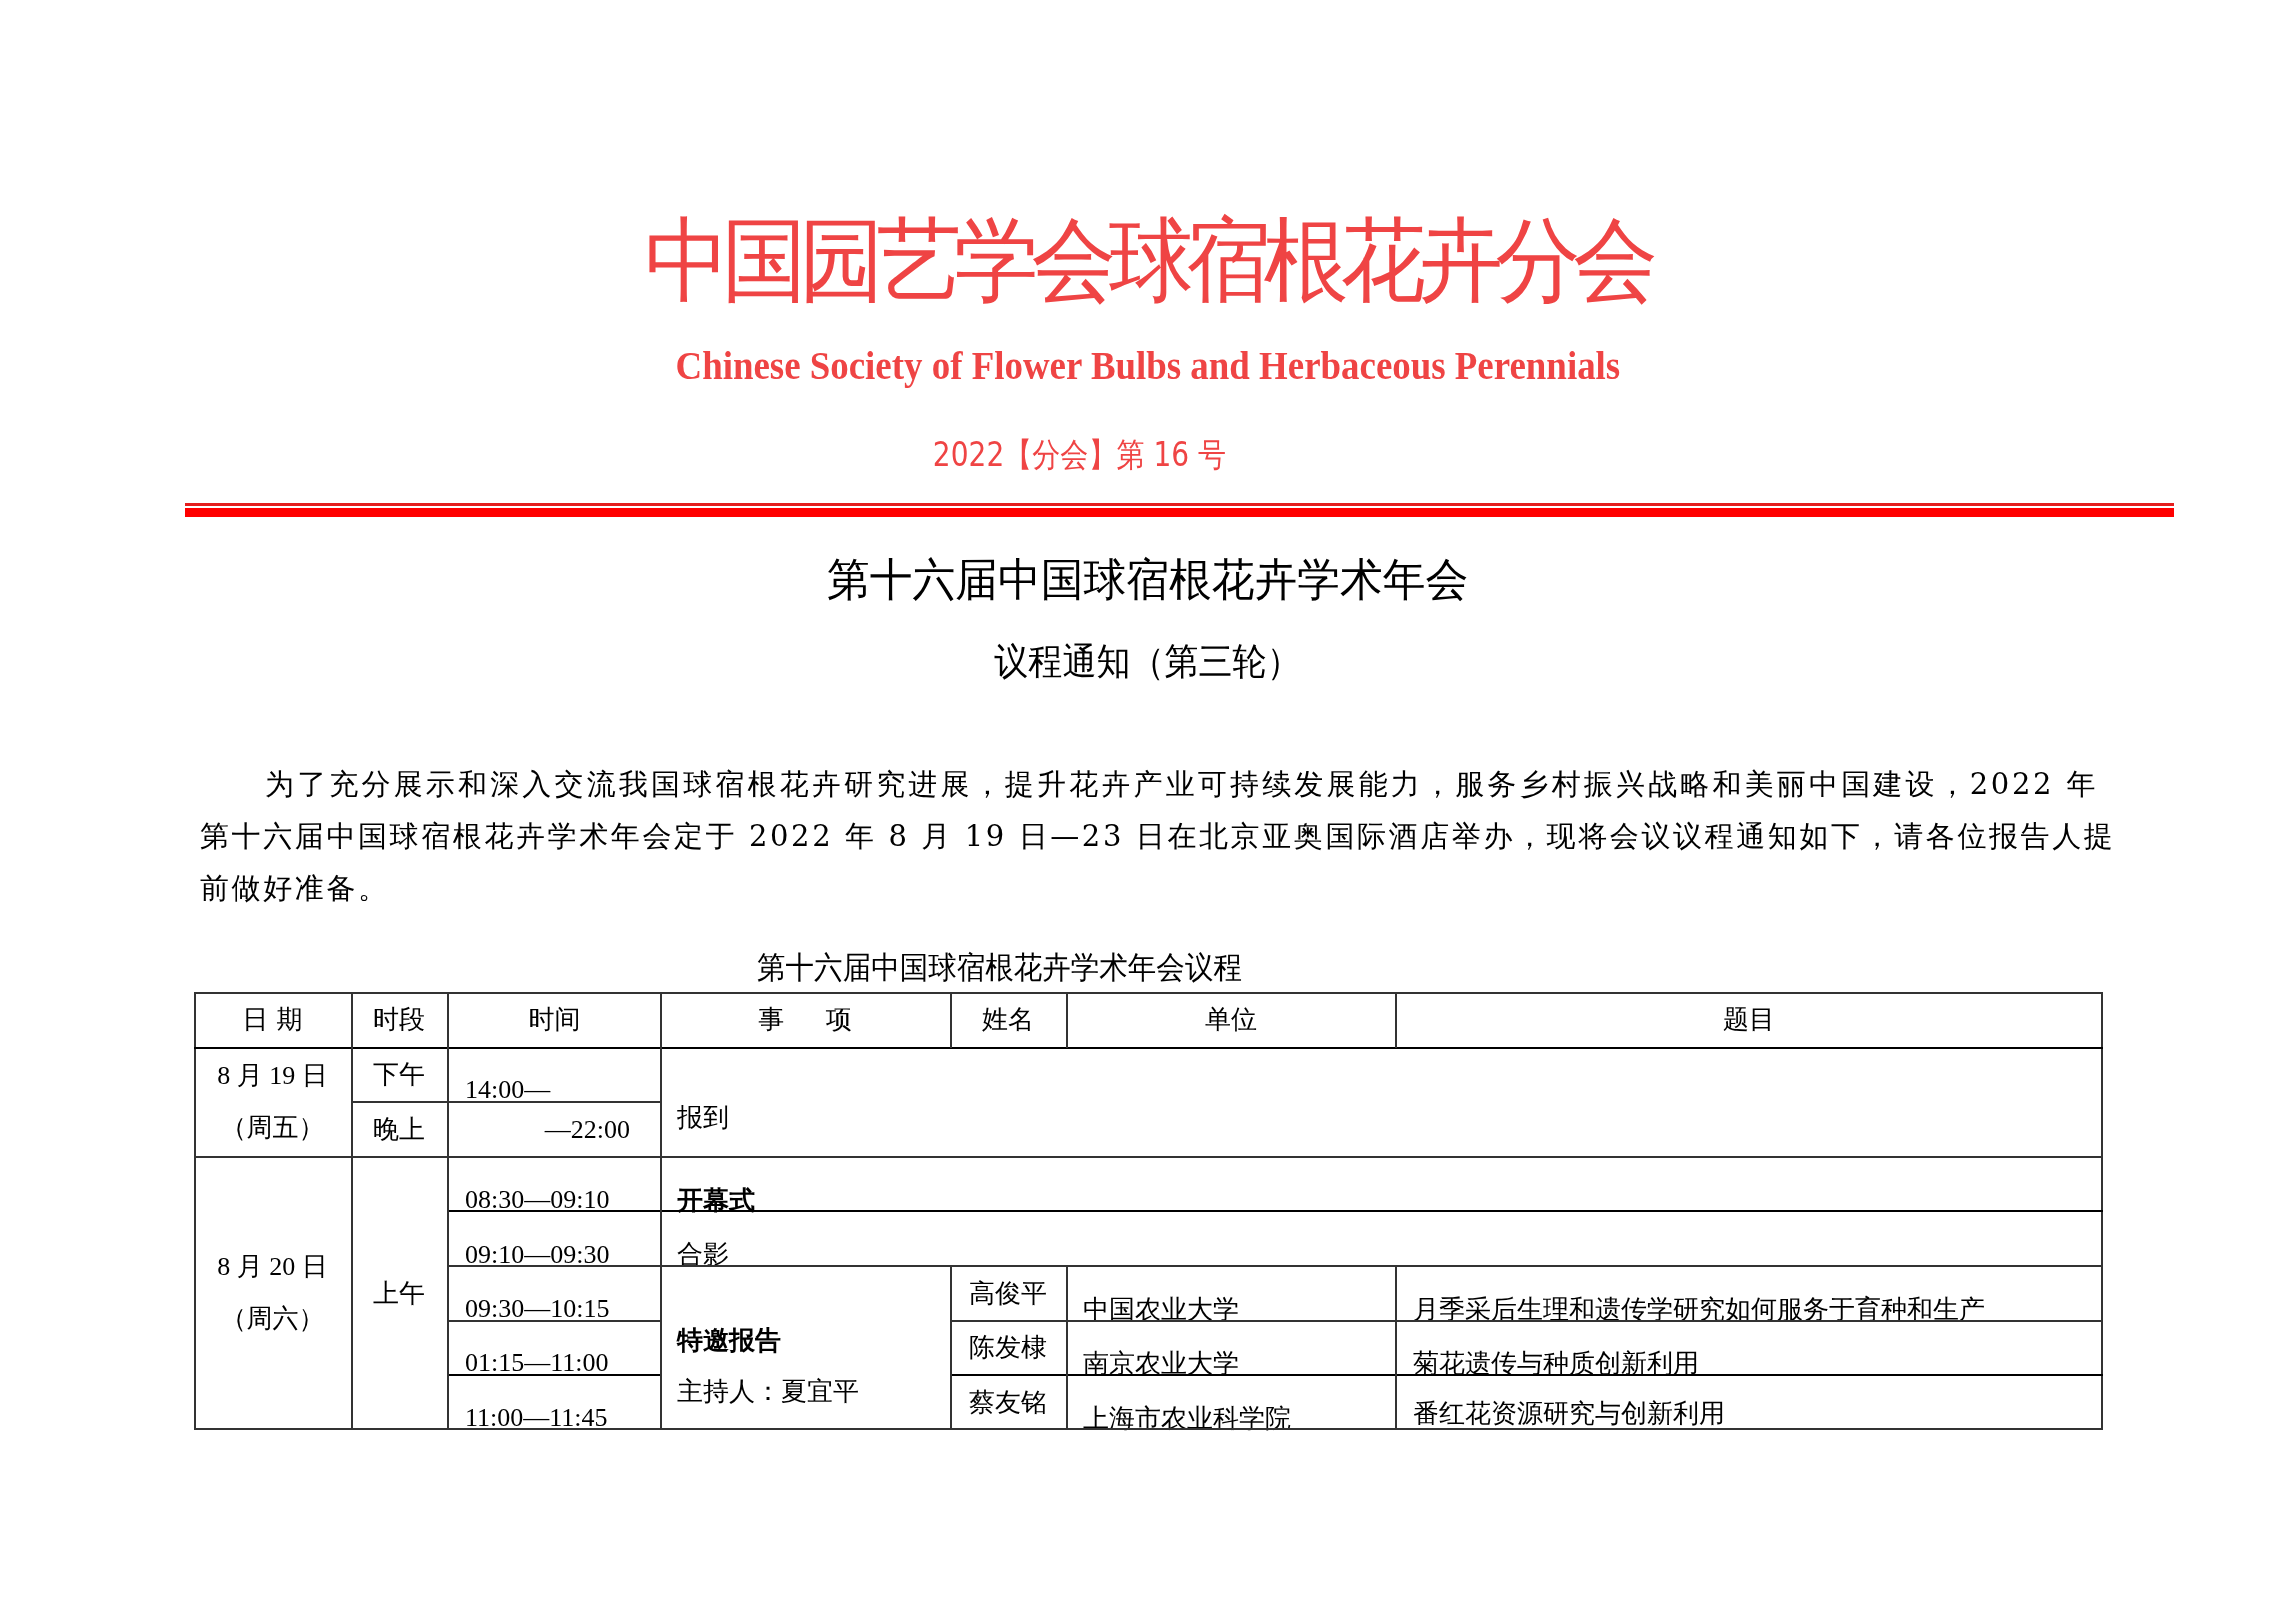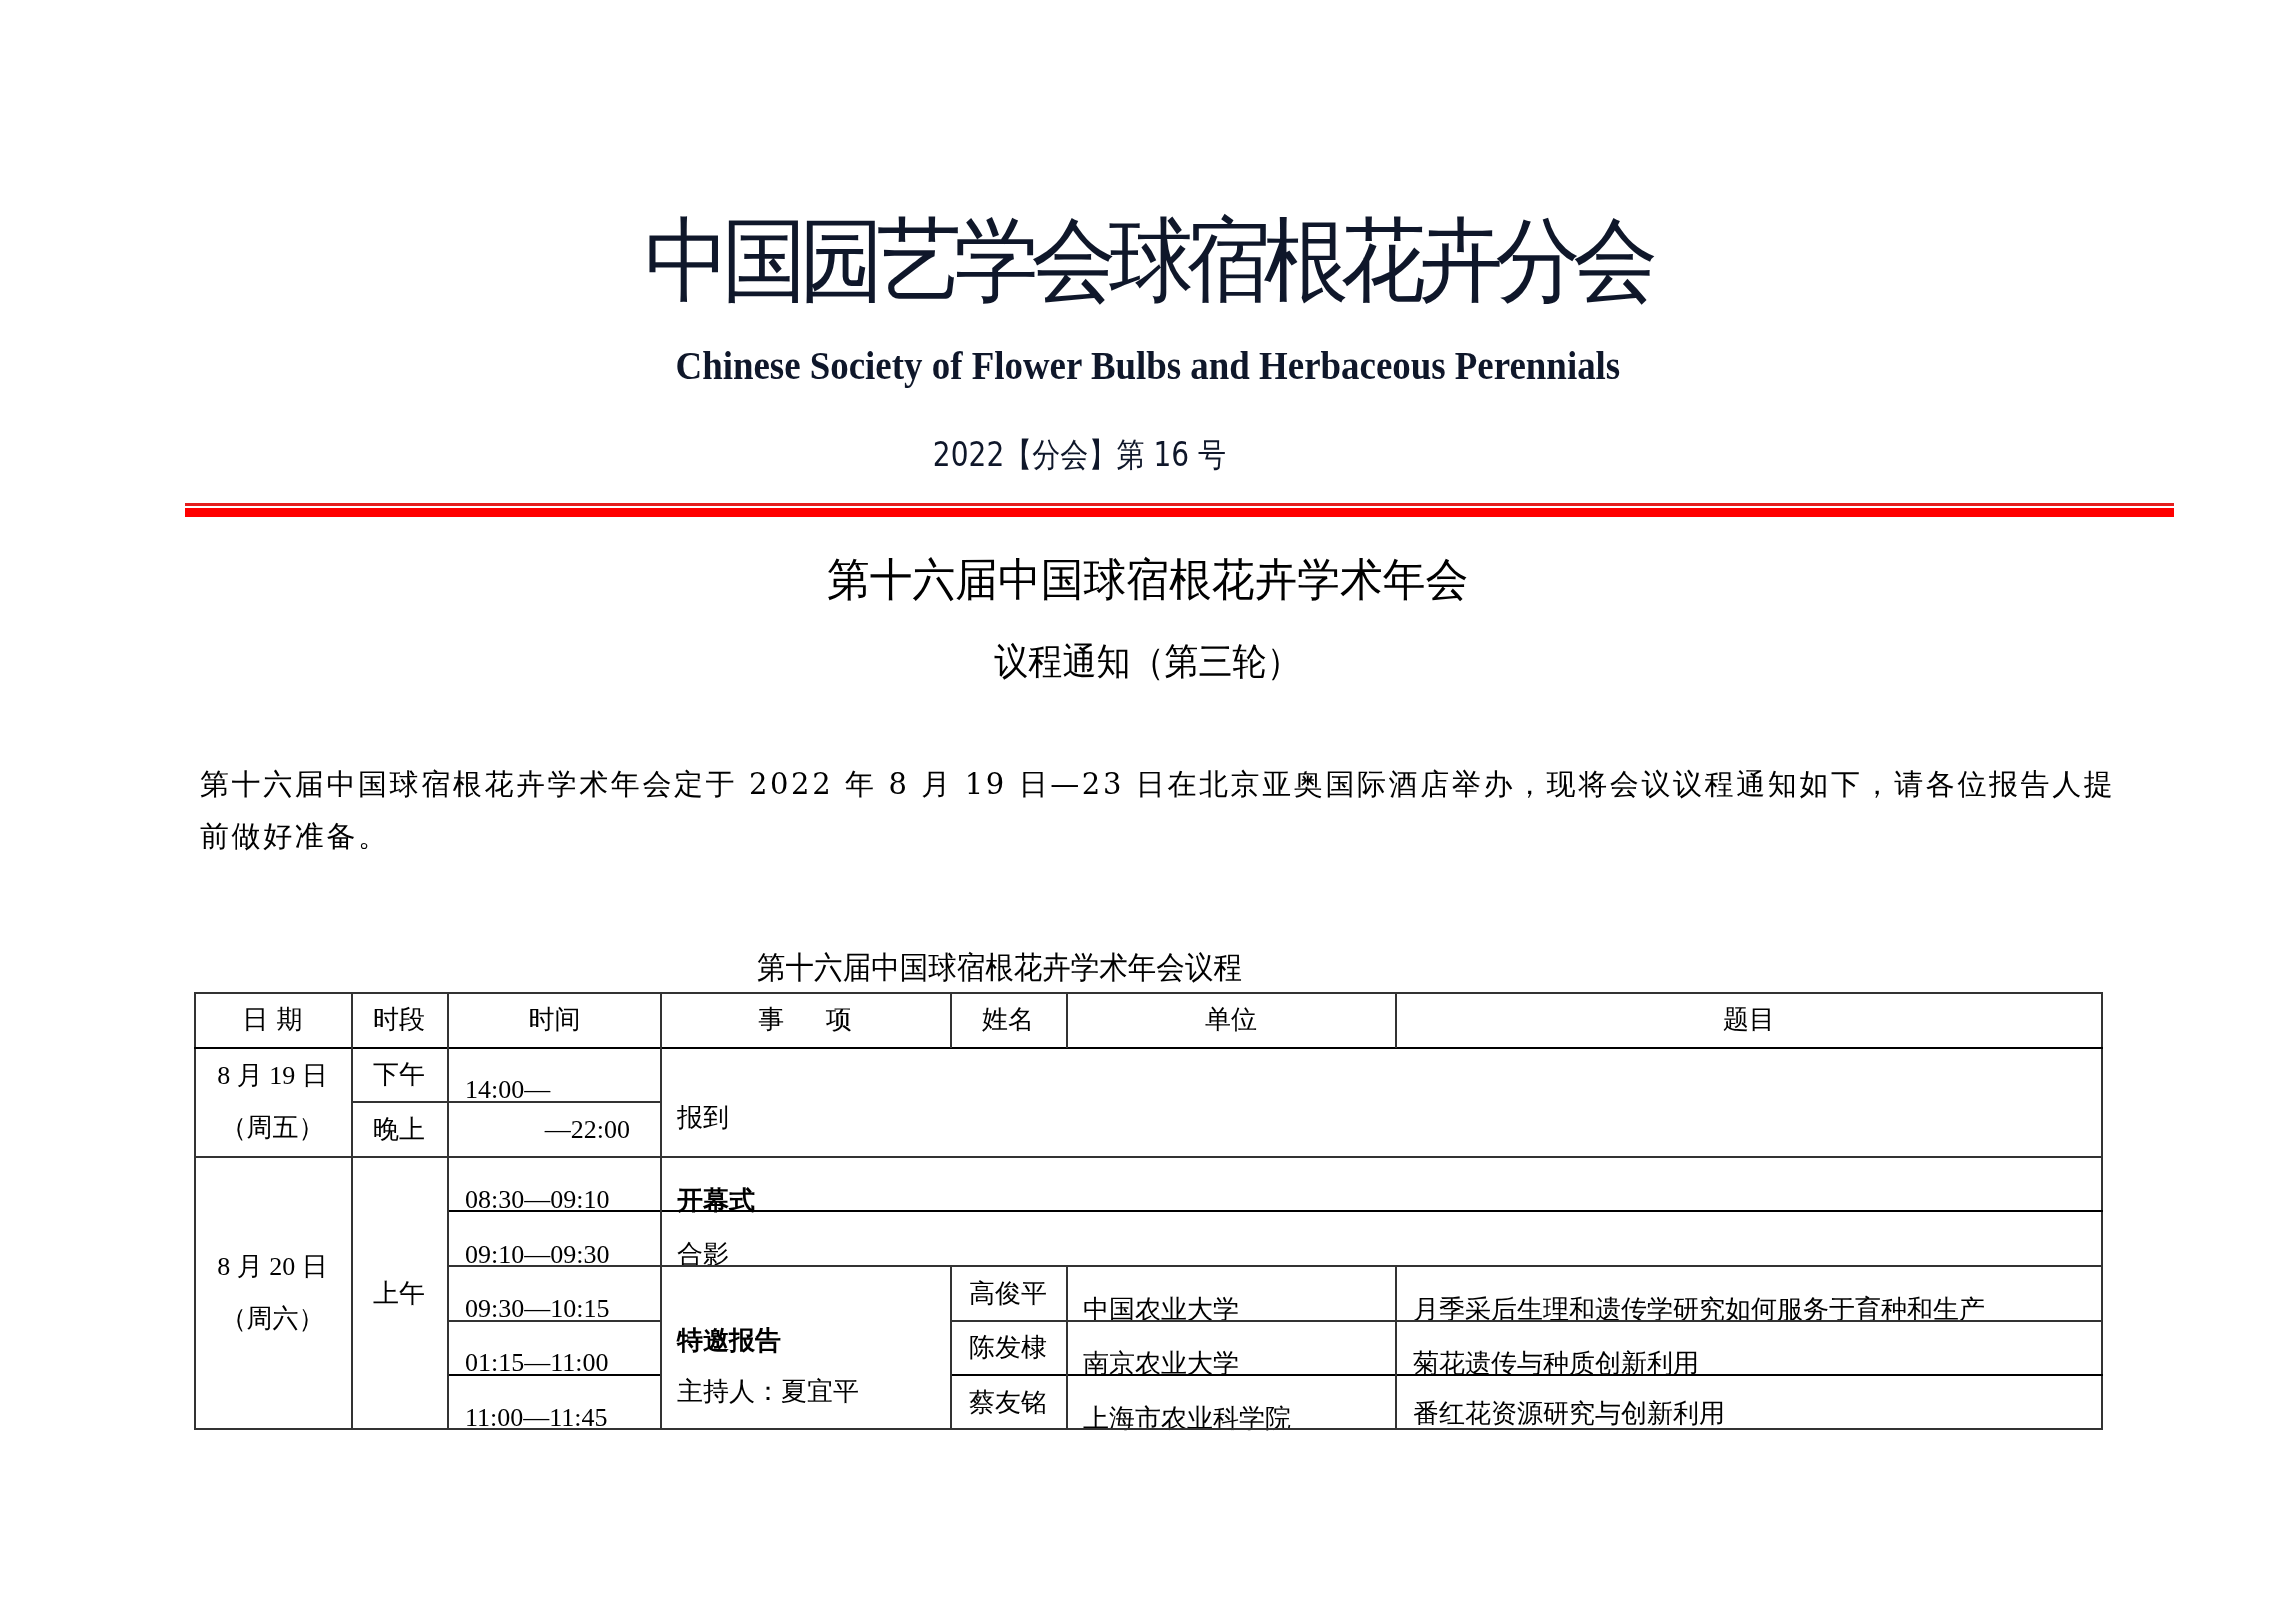--- a/index.html
+++ b/index.html
@@ -1,18 +1,18 @@
 <!DOCTYPE html>
 <html style="font-size:10.5px"><head>
 <meta charset="utf-8">
 <style>
   html, body { margin: 0; padding: 0; background: #ffffff; }
   body { width: 2295px; height: 1623px; position: relative; overflow: hidden; }
   .abs { position: absolute; white-space: nowrap; }
-  .red { color: #0f172a; }
+  .red { color: #ef4444; }
   .serif { font-family: "DejaVu Serif", "Liberation Serif", serif; }
   .tserif { font-family: "Liberation Serif", "DejaVu Serif", serif; }
   .sans { font-family: "DejaVu Sans", "Liberation Sans", sans-serif; }
 
   #org-title {
     left: 0; width: 2295px; top: 208px; text-align: center;
     font-size: 92px; line-height: 105px; letter-spacing: -7.9px;
   }
   #org-title span { display: inline-block; transform: scaleX(0.92); }
   #org-en {
@@ -75,20 +75,21 @@
 <div id="org-title" class="abs red serif"><span>中国园艺学会球宿根花卉分会</span></div>
 <div id="org-en" class="abs red tserif"><span>Chinese Society of Flower Bulbs and Herbaceous Perennials</span></div>
 <div id="issue" class="abs red sans"><span>2022【分会】第 16 号</span></div>
 <div id="rule-thin" class="abs"></div>
 <div id="rule-thick" class="abs"></div>
 
 <div id="main-heading" class="abs sans"><span>第十六届中国球宿根花卉学术年会</span></div>
 <div id="sub-heading" class="abs sans"><span>议程通知（第三轮）</span></div>
 
 <div id="intro" class="abs serif">
+  <span class="intro-line indent">为了充分展示和深入交流我国球宿根花卉研究进展，提升花卉产业可持续发展能力，服务乡村振兴战略和美丽中国建设，2022 年</span>
   <span class="intro-line">第十六届中国球宿根花卉学术年会定于 2022 年 8 月 19 日—23 日在北京亚奥国际酒店举办，现将会议议程通知如下，请各位报告人提</span>
   <span class="intro-line last">前做好准备。</span>
 </div>
 
 <div id="table-title" class="abs sans"><span>第十六届中国球宿根花卉学术年会议程</span></div>
 
 <div>
 
   <div class="cell center serif" style="left:194px;top:992px;width:157px;height:55px;">日  期</div>
   <div class="cell center serif" style="left:351px;top:992px;width:96px;height:55px;">时段</div>

